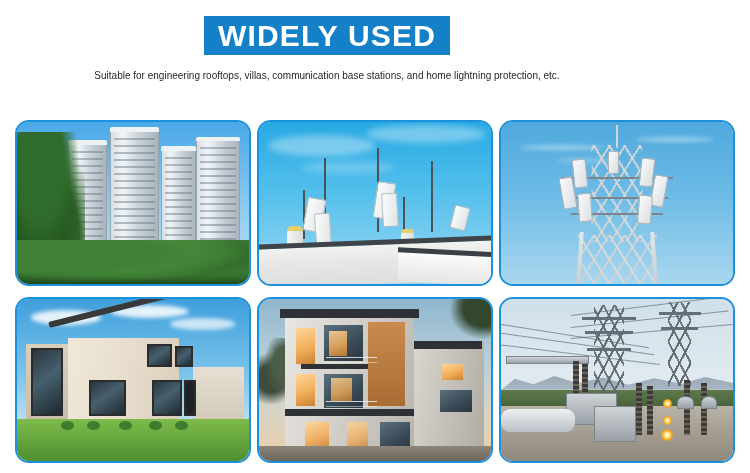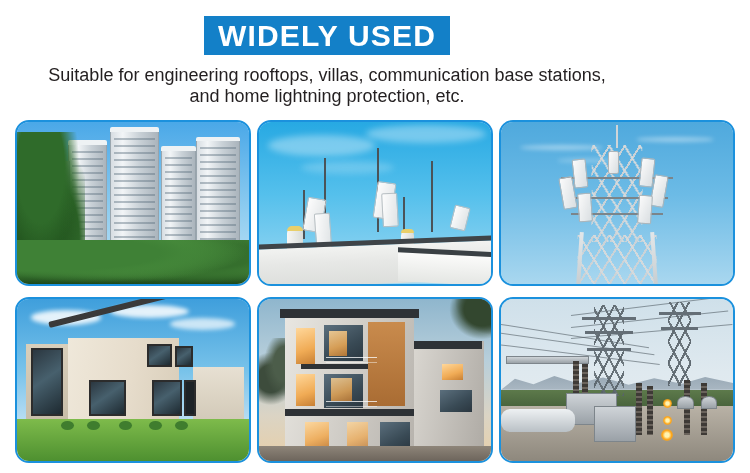--- a/index.html
+++ b/index.html
@@ -21,21 +21,21 @@
     font-weight: bold;
     letter-spacing: 1.2px;
     line-height: 39px;
     height: 39px;
     padding: 0 14px;
     white-space: nowrap;
   }
   .subtitle {
     margin-top: 10px;
     color: #231f20;
-    font-size: 18px;
+    font-size: 10px;
     line-height: 21px;
     max-width: 560px;
     margin-left: auto;
     margin-right: auto;
     text-align: center;
   }
 
   
   .grid {
     position: absolute;

